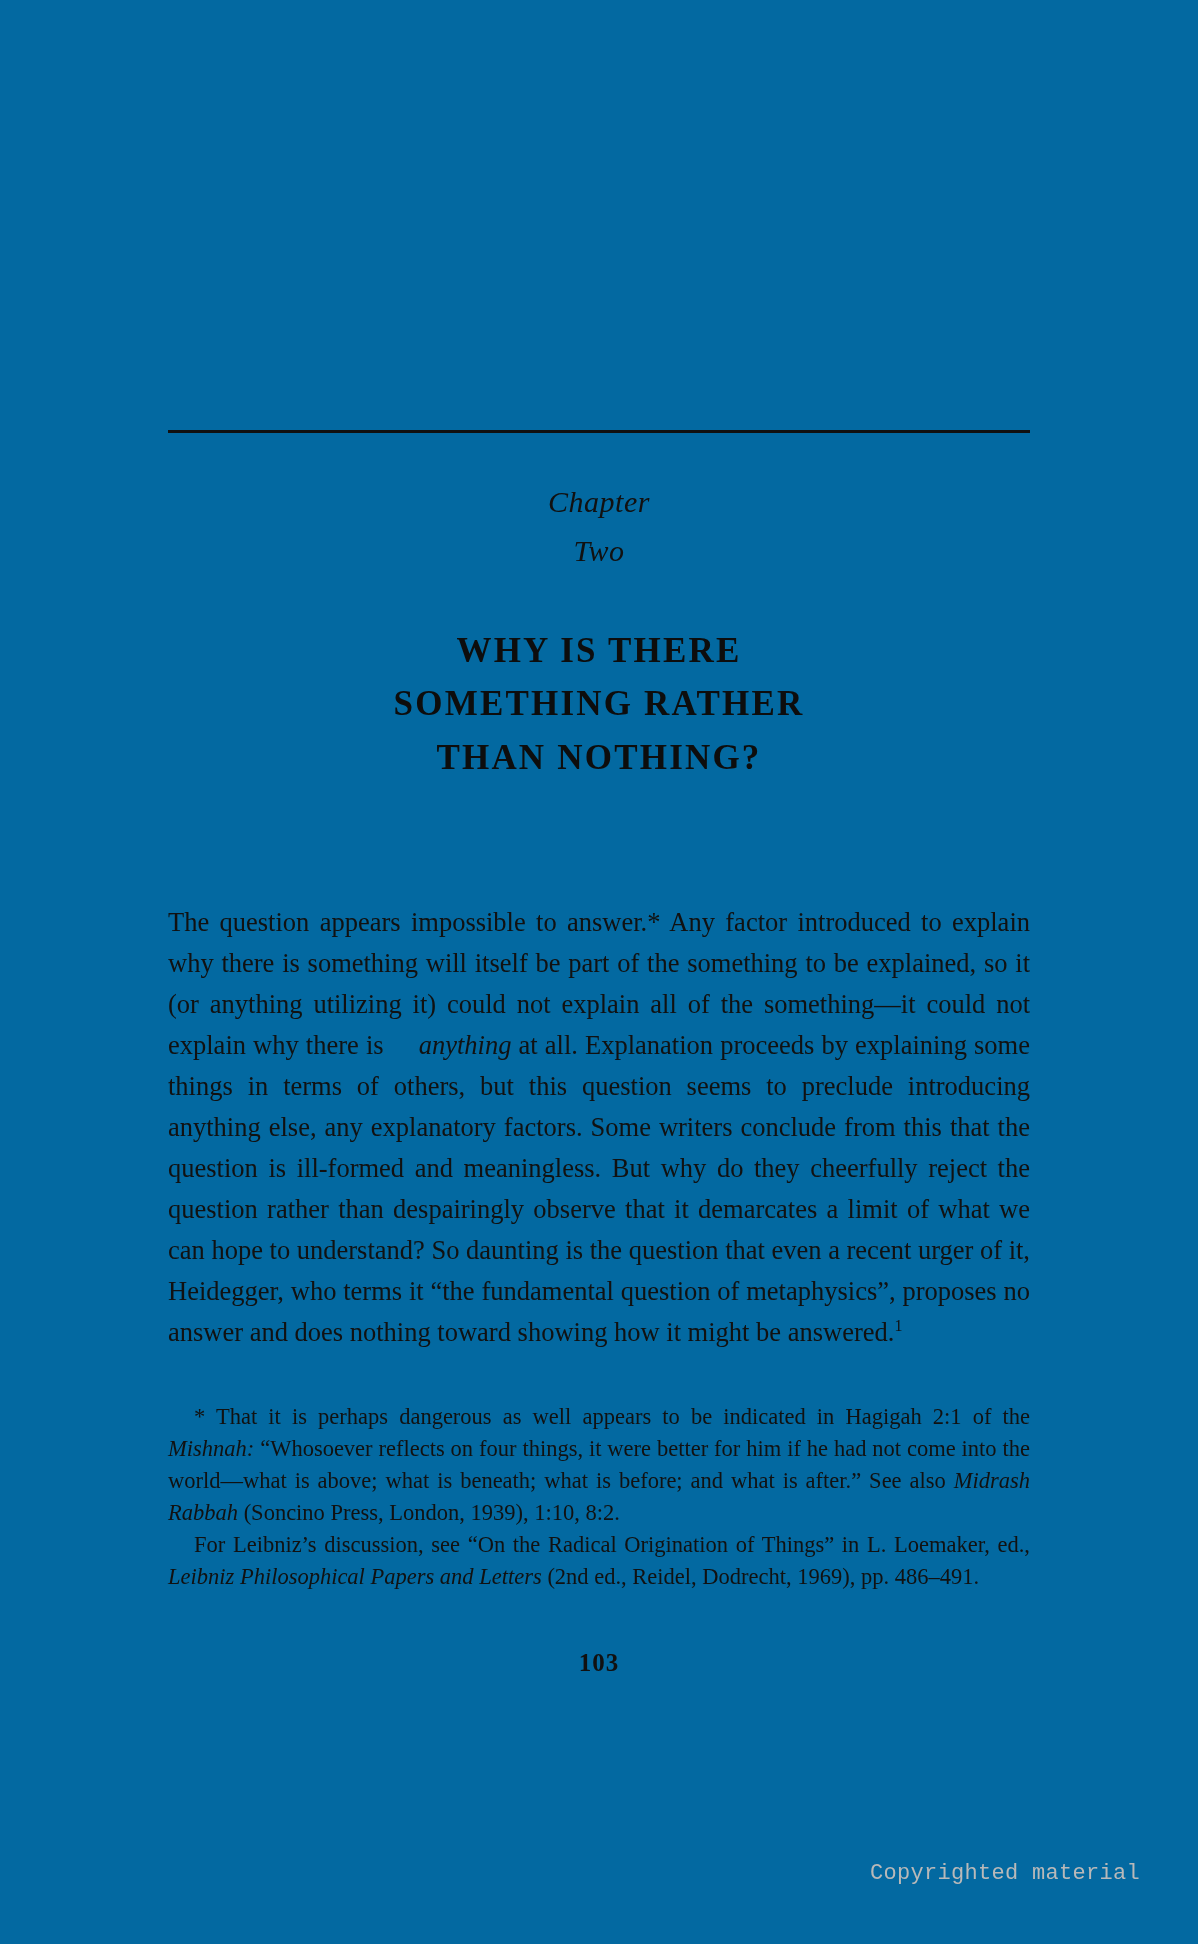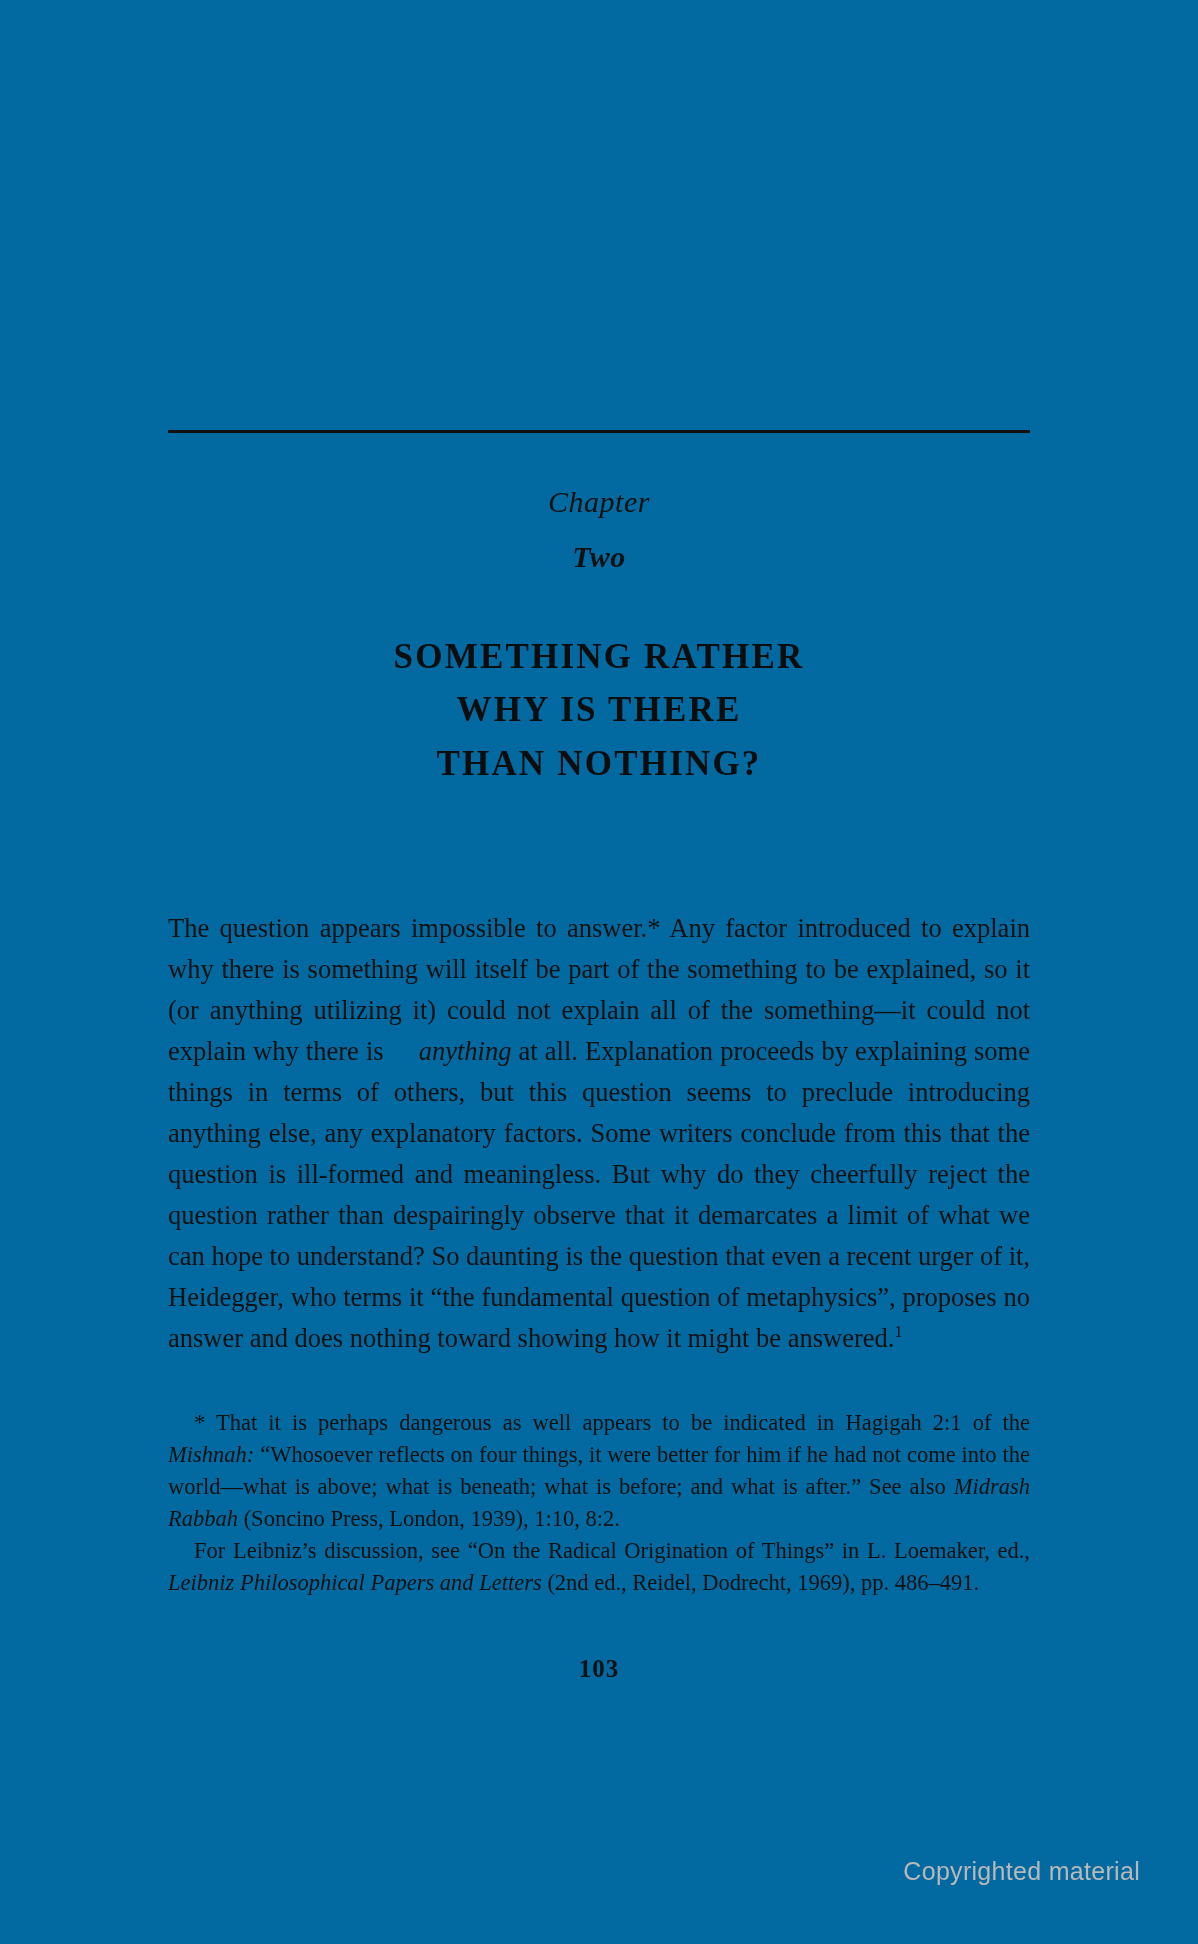--- a/index.html
+++ b/index.html
@@ -37,22 +37,21 @@
   }
   .chapter-line {
     text-align: center;
     font-style: italic;
     font-size: 30px;
     letter-spacing: 0.5px;
     line-height: 1.42;
     color: #111111;
   }
   .chapter-line.two {
-    margin-top: 12px;
-    font-weight: bold;
+    margin-top: 6px;
   }
   .title {
     text-align: center;
     font-size: 35px;
     font-weight: bold;
     letter-spacing: 2.2px;
     line-height: 1.52;
     margin-top: 52px;
     color: #0d0d0d;
   }
@@ -99,41 +98,41 @@
     text-align: center;
     font-size: 25px;
     font-weight: bold;
     letter-spacing: 1px;
     color: #111111;
   }
   .copyright {
     position: absolute;
     right: 58px;
     bottom: 58px;
-    font-family: Liberation Sans, sans-serif;
-    font-size: 25px;
+    font-family: Liberation Mono, monospace;
+    font-size: 22px;
     color: #b9b9b9;
     letter-spacing: 0.3px;
   }
 </style>
 </head>
 <body>
 
 <div class="page">
 
   <div class="content">
 
     <div class="rule"></div>
 
     <div class="chapter-line">Chapter</div>
     <div class="chapter-line two">Two</div>
 
     <div class="title">
+      <div>WHY IS THERE</div>
       <div>SOMETHING RATHER</div>
-      <div>WHY IS THERE</div>
       <div>THAN NOTHING?</div>
     </div>
 
     <div class="body-text">
       The question appears impossible to answer.* Any factor introduced to explain why there is something will itself be part of the something to be explained, so it (or anything utilizing it) could not explain all of the something—it could not explain why there is <em>anything</em> at all. Explanation proceeds by explaining some things in terms of others, but this question seems to preclude introducing anything else, any explanatory factors. Some writers conclude from this that the question is ill-formed and meaningless. But why do they cheerfully reject the question rather than despairingly observe that it demarcates a limit of what we can hope to understand? So daunting is the question that even a recent urger of it, Heidegger, who terms it “the fundamental question of metaphysics”, proposes no answer and does nothing toward showing how it might be answered.<sup>1</sup>
     </div>
 
     <div class="footnotes">
       <p class="indent">
         * That it is perhaps dangerous as well appears to be indicated in Hagigah 2:1 of the <em>Mishnah:</em> “Whosoever reflects on four things, it were better for him if he had not come into the world—what is above; what is beneath; what is before; and what is after.” See also <em>Midrash Rabbah</em> (Soncino Press, London, 1939), 1:10, 8:2.

